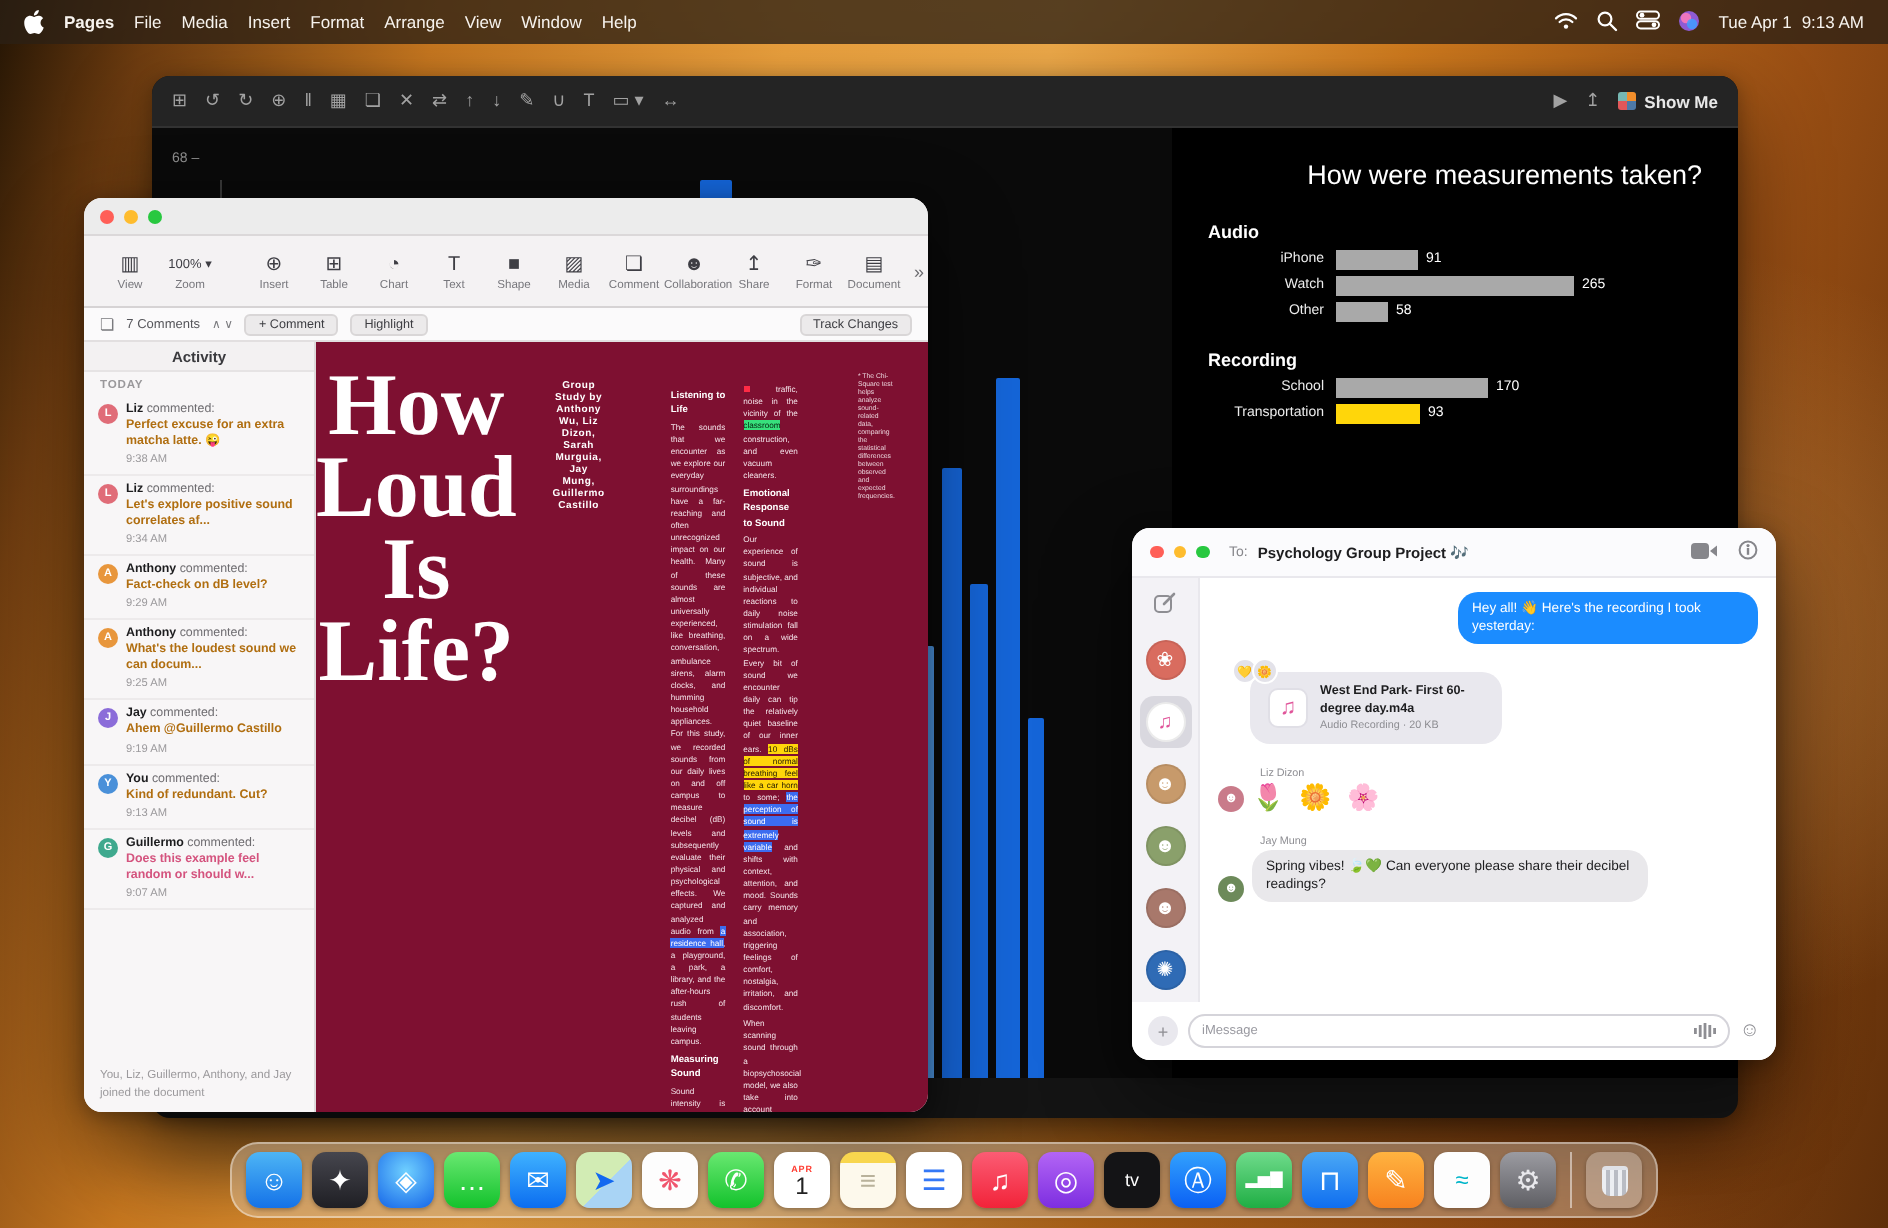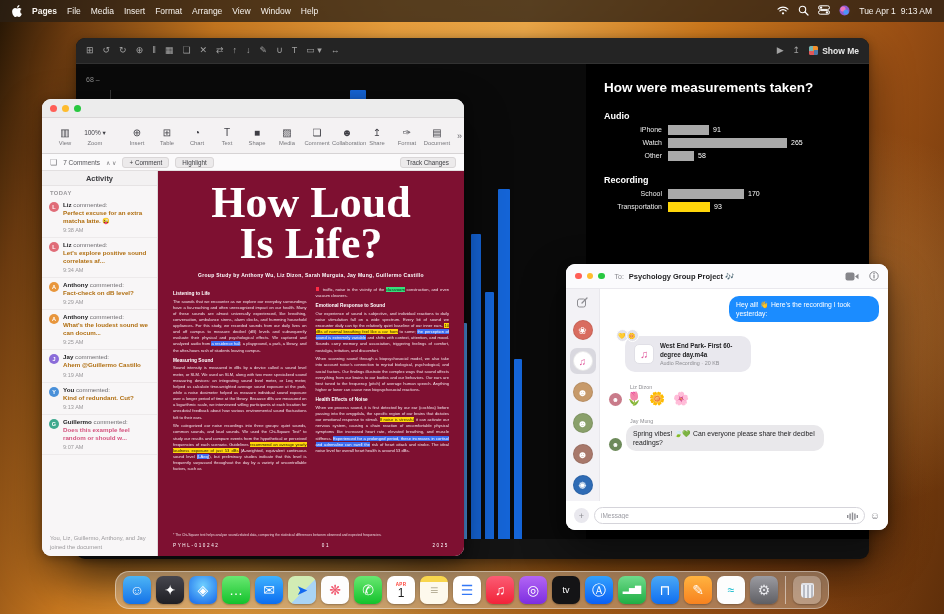--- a/index.html
+++ b/index.html
@@ -30,21 +30,21 @@
   .tt-icon{color:#a2a2a2;font-size:9px;line-height:1}
   .tb-right{margin-left:auto;display:flex;align-items:center;gap:9px}
   .show-me{display:flex;align-items:center;gap:4px;color:#e8e8e8;font-size:8.5px;font-weight:700}
   .show-grid{width:9px;height:9px;border-radius:1.5px;background:conic-gradient(#f28e2b 0 25%,#4e79a7 0 50%,#e15759 0 75%,#76b7b2 0)}
   .tb-content{display:flex;height:calc(100% - 46px)}
   .tb-chart{flex:1;position:relative;background:#0a0a0a}
   .axis-tick{position:absolute;left:10px;top:12px;color:#8c8c8c;font-size:7px}
   .bars{position:absolute;left:34px;right:6px;top:26px;bottom:0;display:flex;align-items:flex-end;gap:4px;border-left:1px solid #383838;padding-left:5px}
   .tbar{flex:none;border-radius:1px 1px 0 0}
   .tb-panel{width:283px;background:#000;color:#fff;padding:16px 18px;flex:none}
-  .pn-heading{font-size:13.5px;font-weight:700;text-align:left;line-height:1.25}
+  .pn-heading{font-size:13.5px;font-weight:400;text-align:right;line-height:1.25}
   .pn-sub{margin-top:9px;text-align:center;font-size:7.5px;line-height:1.55;color:#f0f0f0}
   .pn-arrow{font-size:8px}
   .pn-group-label{font-size:9px;font-weight:700;margin:14px 0 4px}
   .pn-row{display:flex;align-items:center;margin:3px 0;font-size:7px}
   .pn-lab{width:64px;text-align:right;padding-right:6px;color:#ececec;flex:none}
   .pn-bar{height:10px;background:#a9a9a9;flex:none}
   .pn-bar.sel{background:#ffd60a}
   .pn-val{margin-left:4px}
   
   .pages{left:42px;top:99px;width:422px;height:457px;background:#f4f2f3;z-index:20}
@@ -71,21 +71,21 @@
   .sb-today{font-size:5.8px;font-weight:700;color:#9a989b;padding:4px 8px 2px;letter-spacing:.4px;flex:none}
   .cm-list{flex:1;overflow:hidden}
   .cm-item{padding:3px 7px 4px;border-bottom:1px solid #edeaeb;display:flex;gap:4px}
   .cm-avatar{width:10px;height:10px;border-radius:50%;color:#fff;font-size:5.5px;font-weight:700;display:flex;align-items:center;justify-content:center;flex:none;margin-top:1px}
   .cm-body{min-width:0}
   .cm-head{font-size:6.2px;color:#6e6c70}
   .cm-head b{color:#1c1c1e}
   .cm-text{font-size:6.2px;font-weight:700;color:#b06e10;line-height:1.3;margin-top:1px}
   .cm-time{font-size:5.6px;color:#9b999c;margin-top:2px}
   .sb-footer{font-size:5.8px;color:#9b999c;padding:5px 8px;line-height:1.45;flex:none}
-  .pg-doc{flex:1;background:#7e1031;color:#fff;display:flex;flex-direction:column;padding:12px 0 8px;overflow:hidden}
+  .pg-doc{flex:1;background:#7e1031;color:#fff;display:flex;flex-direction:row;padding:12px 0 8px;overflow:hidden}
   .doc-title{font-family:"Liberation Serif","DejaVu Serif",serif;font-size:44px;line-height:.93;text-align:center;font-weight:600}
   .doc-byline{text-align:center;font-size:5px;font-weight:700;margin-top:7px;padding:0 18px;letter-spacing:.3px}
   .doc-cols{display:flex;gap:9px;padding:0 15px;margin-top:9px;flex:1;align-items:flex-start}
   .doc-col{flex:1;font-size:4.1px;line-height:1.5;text-align:justify;color:#f4e3e9;min-width:0}
   .doc-h{font-size:4.8px;font-weight:700;color:#fff;margin:3px 0 1.5px}
   .doc-p{margin:0 0 2.5px}
   .doc-sq{display:inline-block;width:3.5px;height:3.5px;background:#ff2b45;margin-right:2px}
   .hl-y{background:#ffd60a;color:#231900}
   .hl-g{background:#37e07c;color:#04230f}
   .hl-b{background:#3c6cf0;color:#fff}

